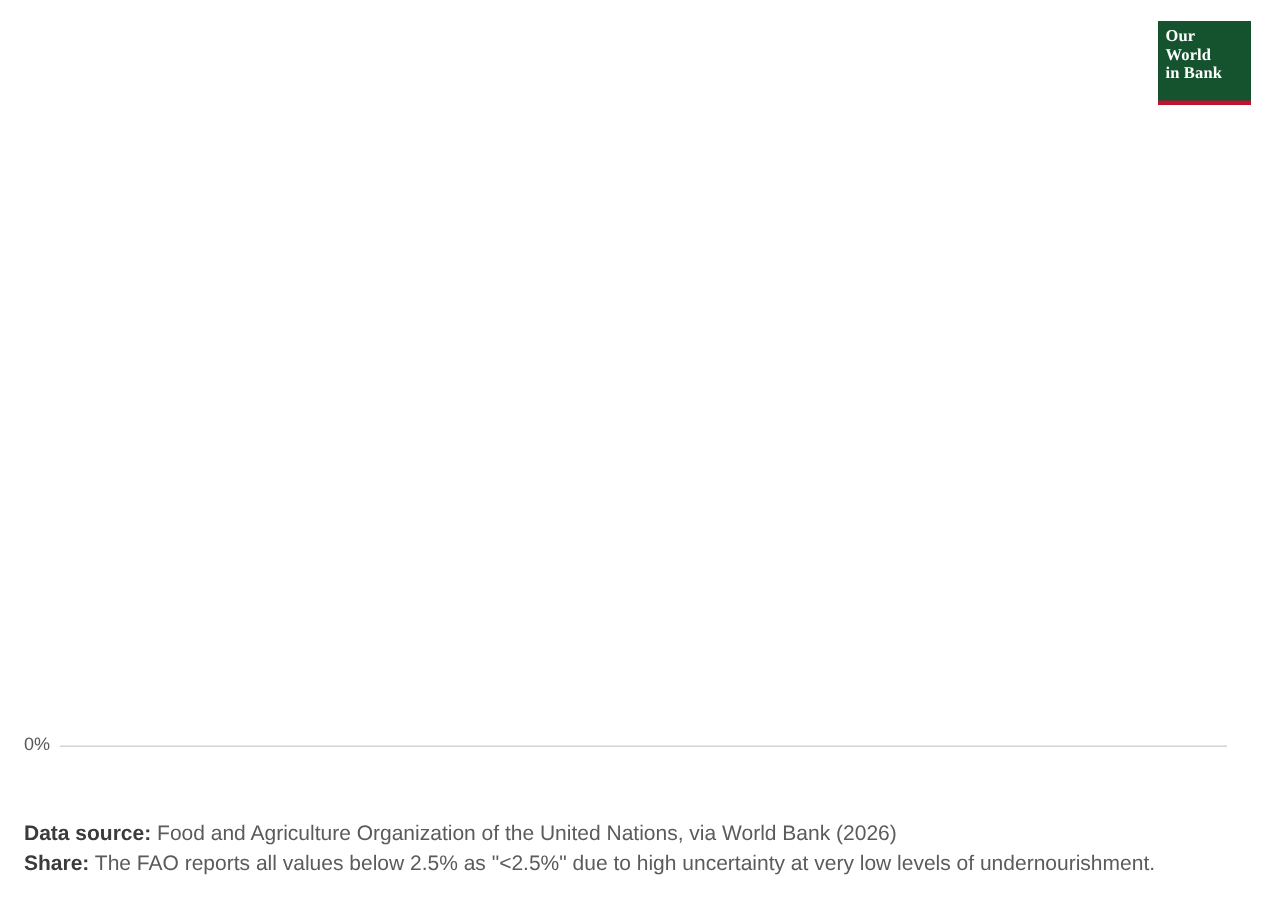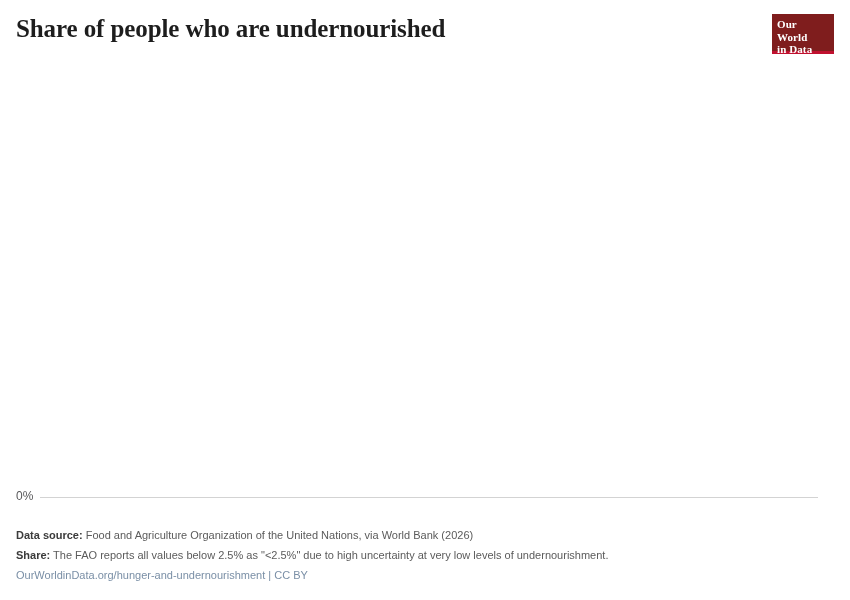--- a/index.html
+++ b/index.html
@@ -39,22 +39,22 @@
     margin: 0;
     max-width: 700px;
   }
 
   
   .owid-logo {
     position: absolute;
     top: 14px;
     right: 0;
     width: 62px;
-    height: 40px;
-    background: #7f1d1d;
+    height: 56px;
+    background: #14532d;
     box-sizing: border-box;
     border-bottom: 3px solid #c0112f;
     padding: 4px 5px 0 5px;
     color: #ffffff;
     font-family: "Liberation Serif", serif;
     font-weight: bold;
     font-size: 11px;
     line-height: 12.5px;
     letter-spacing: 0.1px;
   }
@@ -101,21 +101,21 @@
     color: #58585a;
     line-height: 16px;
   }
 
   
   .footer {
     position: absolute;
     left: 16px;
     right: 16px;
     bottom: 14px;
-    font-size: 11px;
+    font-size: 14px;
     line-height: 18px;
     color: #5b5b5b;
   }
   .footer-line {
     margin-bottom: 2px;
   }
   .footer-label {
     font-weight: bold;
     color: #3b3b3b;
   }
@@ -123,25 +123,24 @@
     color: #7a8fa6;
     text-decoration: none;
   }
 </style>
 </head>
 <body>
 
 <div class="page">
 
   <div class="header">
-    <h1 class="chart-title">Share of people who are undernourished</h1>
 
     <div class="owid-logo">
       <span>Our World</span>
-      <span>in Data</span>
+      <span>in Bank</span>
     </div>
   </div>
 
   <div class="chart-area">
 
 
     <div class="axis">
       <div class="axis-tick-label">0%</div>
       <div class="axis-line"></div>
     </div>
@@ -150,18 +149,15 @@
 
   <div class="footer">
     <div class="footer-line">
       <span class="footer-label">Data source:</span>
       <span>Food and Agriculture Organization of the United Nations, via World Bank (2026)</span>
     </div>
     <div class="footer-line">
       <span class="footer-label">Share:</span>
       <span>The FAO reports all values below 2.5% as "&lt;2.5%" due to high uncertainty at very low levels of undernourishment.</span>
     </div>
-    <div class="footer-line">
-      <a class="footer-link" href="#">OurWorldinData.org/hunger-and-undernourishment | CC BY</a>
-    </div>
   </div>
 
 </div>
 
 </body></html>

